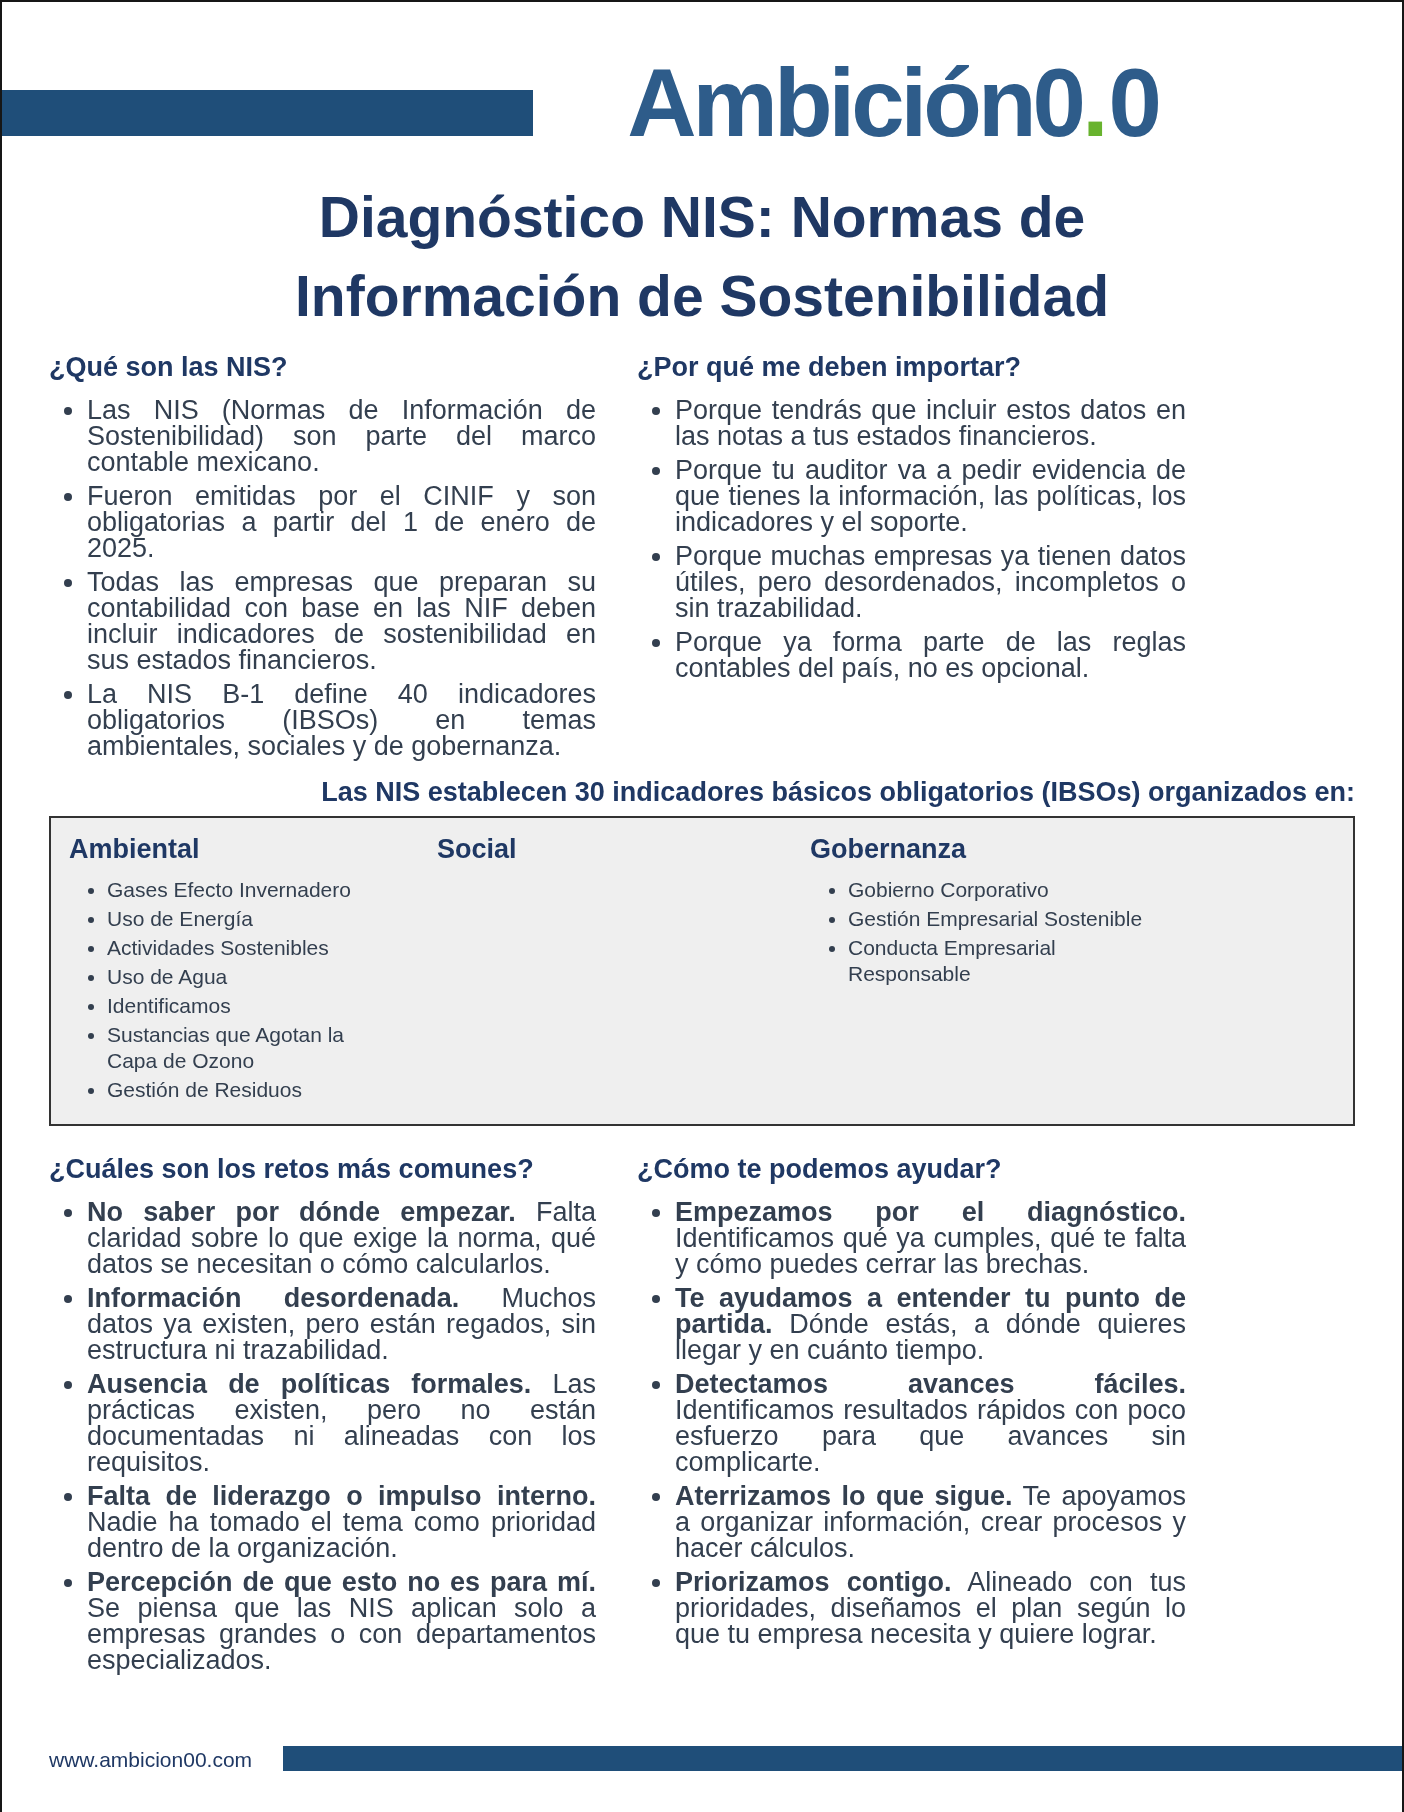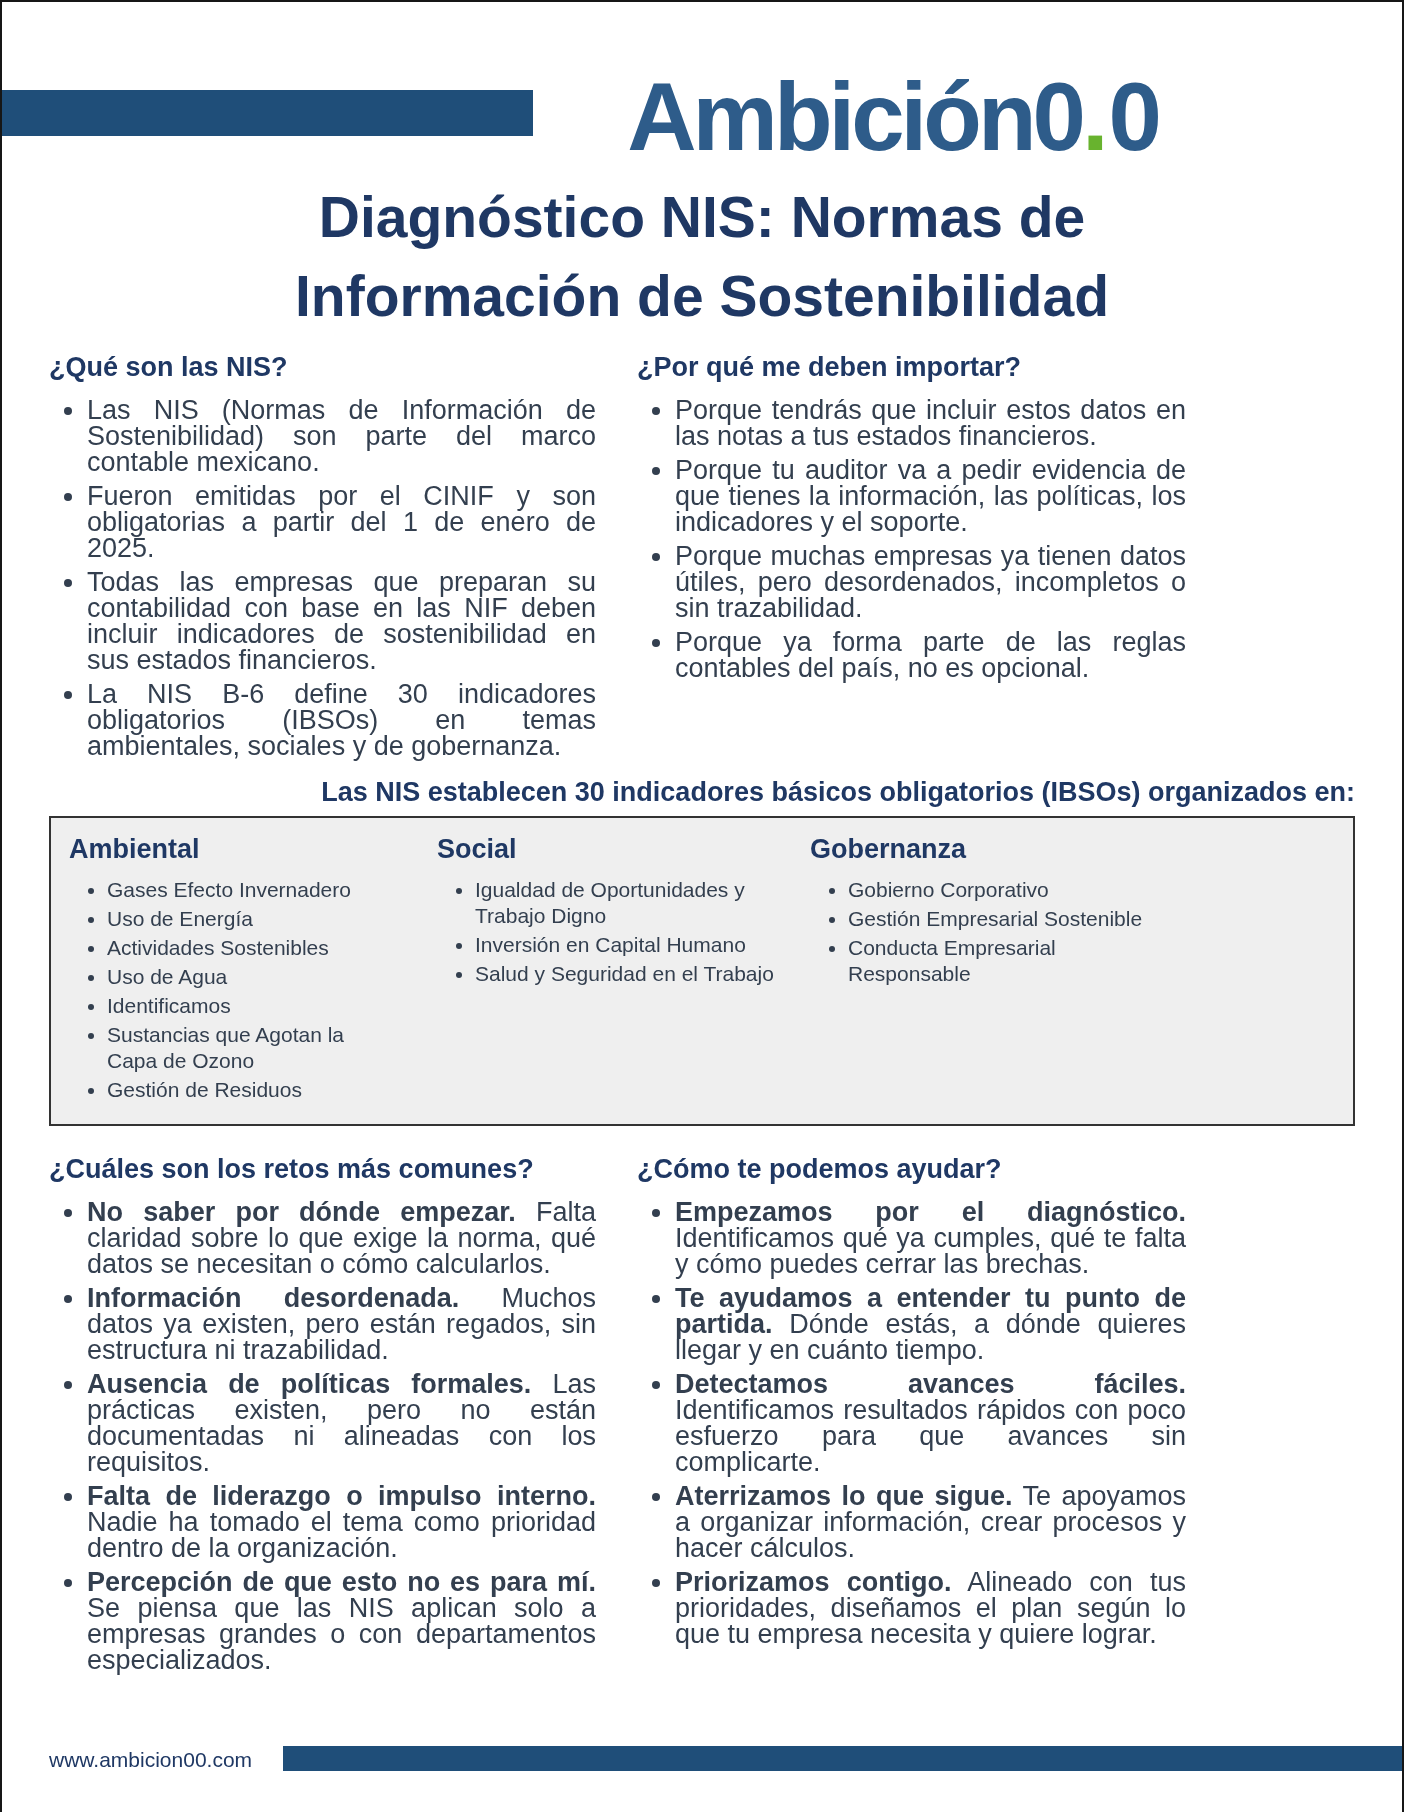--- a/index.html
+++ b/index.html
@@ -5,21 +5,21 @@
   *{box-sizing:border-box;}
   html,body{margin:0;padding:0;background:#ffffff;}
   .page{
     position:relative;width:1404px;height:1812px;background:#ffffff;
     color:var(--body-text,#333f4f);
     font-family:"Liberation Sans","DejaVu Sans",sans-serif;
     border-top:2px solid #161616;border-left:2px solid #161616;border-right:2px solid #161616;
     overflow:hidden;
   }
   .topbar{position:absolute;left:0;top:88px;width:531px;height:46px;background:var(--bar-navy,#1f4e79);}
-  .logo{position:absolute;top:62px;right:244px;font-size:96px;font-weight:700;letter-spacing:-4px;
+  .logo{position:absolute;top:48px;right:244px;font-size:96px;font-weight:700;letter-spacing:-4px;
         color:var(--logo-blue,#2e5c8a);line-height:1.1;white-space:nowrap;}
   .logo .logo-dot{color:var(--accent-green,#68b32e);letter-spacing:0;}
   .title{margin:176px 47px 0 47px;font-size:57px;line-height:79px;font-weight:700;color:var(--title-navy,#1f3864);text-align:center;}
   .cols{display:flex;margin:16px 47px 0 47px;}
   .cols2{display:flex;margin:28px 47px 0 47px;}
   .col-l{width:547px;margin-right:41px;}
   .col-r{width:549px;}
   .sec-h{font-size:27px;font-weight:700;color:var(--title-navy,#1f3864);margin:0 0 14px 0;}
   ul.blist{margin:0;padding:0 0 0 38px;}
   ul.blist li{font-size:27px;line-height:26px;margin-bottom:8px;text-align:justify;}
@@ -47,21 +47,21 @@
 
   <h1 class="title"><span>Diagnóstico NIS: Normas de</span><br><span>Información de Sostenibilidad</span></h1>
 
   <div class="cols">
     <section class="col-l">
       <h2 class="sec-h">¿Qué son las NIS?</h2>
       <ul class="blist">
         <li>Las NIS (Normas de Información de Sostenibilidad) son parte del marco contable mexicano.</li>
         <li>Fueron emitidas por el CINIF y son obligatorias a partir del 1 de enero de 2025.</li>
         <li>Todas las empresas que preparan su contabilidad con base en las NIF deben incluir indicadores de sostenibilidad en sus estados financieros.</li>
-        <li>La NIS B-6 define 30 indicadores obligatorios (IBSOs) en temas ambientales, sociales y de gobernanza.</li>
+        <li>La NIS B-1 define 40 indicadores obligatorios (IBSOs) en temas ambientales, sociales y de gobernanza.</li>
       </ul>
     </section>
     <section class="col-r">
       <h2 class="sec-h">¿Por qué me deben importar?</h2>
       <ul class="blist">
         <li>Porque tendrás que incluir estos datos en las notas a tus estados financieros.</li>
         <li>Porque tu auditor va a pedir evidencia de que tienes la información, las políticas, los indicadores y el soporte.</li>
         <li>Porque muchas empresas ya tienen datos útiles, pero desordenados, incompletos o sin trazabilidad.</li>
         <li>Porque ya forma parte de las reglas contables del país, no es opcional.</li>
       </ul>
@@ -78,25 +78,20 @@
         <li>Uso de Energía</li>
         <li>Actividades Sostenibles</li>
         <li>Uso de Agua</li>
         <li>Identificamos</li>
         <li>Sustancias que Agotan la Capa de Ozono</li>
         <li>Gestión de Residuos</li>
       </ul>
     </div>
     <div class="bcol bcol2">
       <h3>Social</h3>
-      <ul>
-        <li>Igualdad de Oportunidades y Trabajo Digno</li>
-        <li>Inversión en Capital Humano</li>
-        <li>Salud y Seguridad en el Trabajo</li>
-      </ul>
     </div>
     <div class="bcol bcol3">
       <h3>Gobernanza</h3>
       <ul>
         <li>Gobierno Corporativo</li>
         <li>Gestión Empresarial Sostenible</li>
         <li>Conducta Empresarial Responsable</li>
       </ul>
     </div>
   </div>

